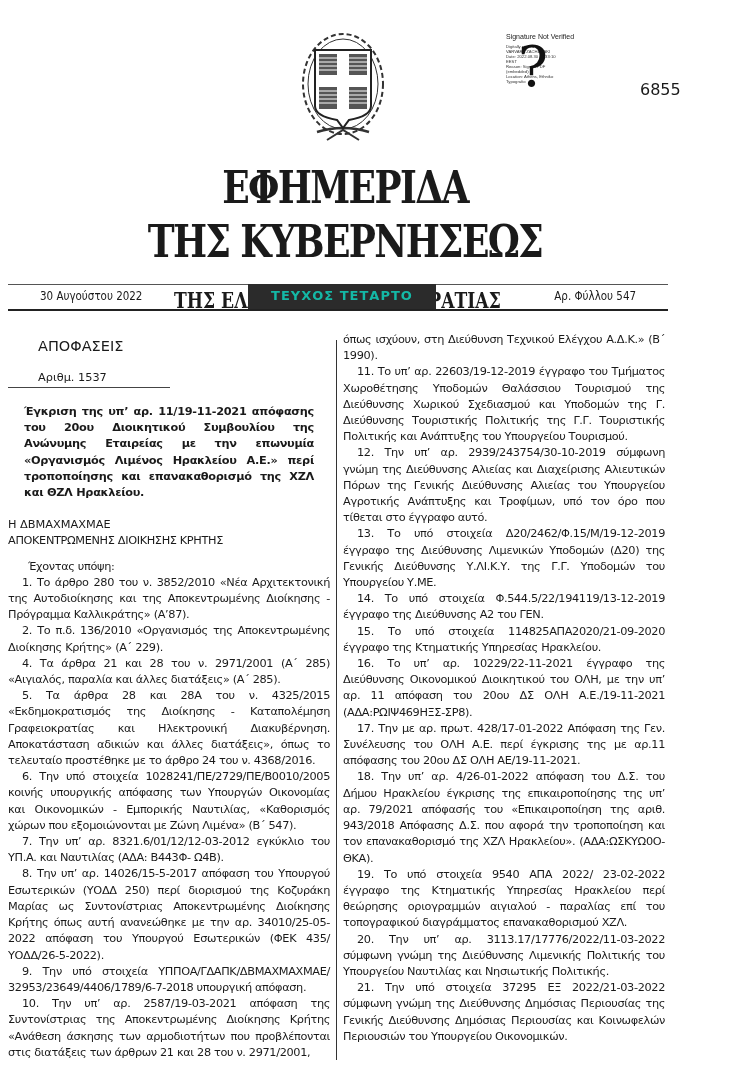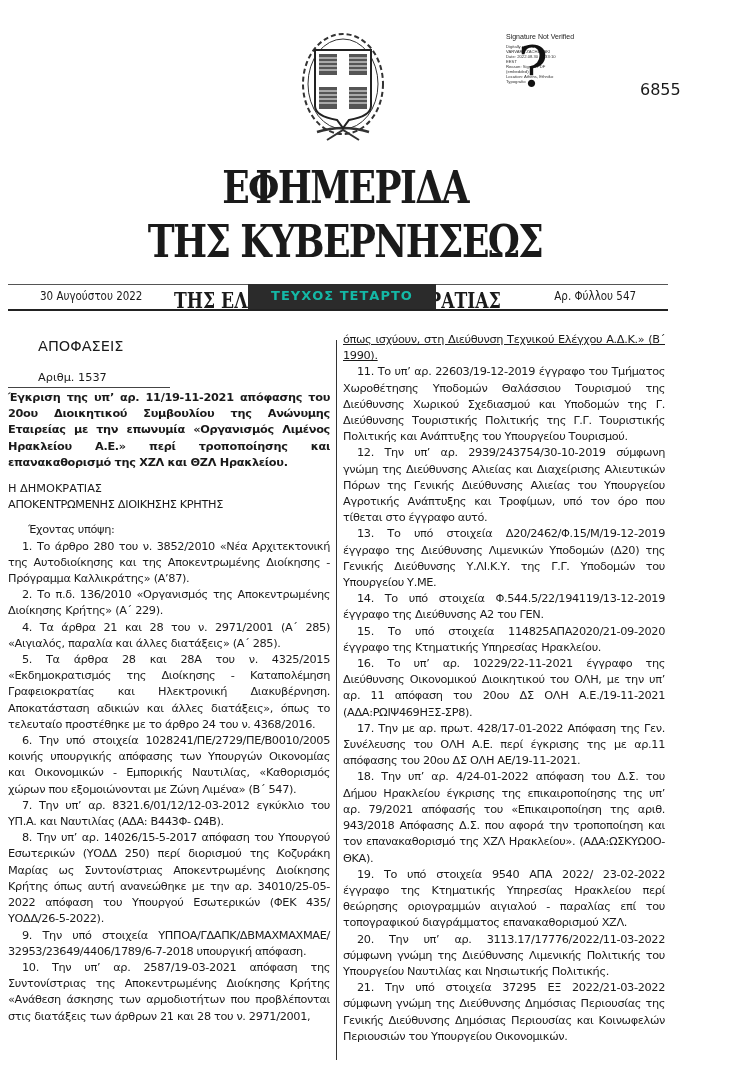--- a/index.html
+++ b/index.html
@@ -17,24 +17,24 @@
   .issuebar .date { position: absolute; left: 32px; top: 4px; font-size: 12px; font-family: "DejaVu Sans", sans-serif; transform: scaleX(0.86); transform-origin: 0 0; }
   .issuebar .series { position: absolute; left: 240px; top: -1px; width: 188px; height: 25px; background: #2b2b2b; color: #14b8a6; text-align: center; font-weight: 700; font-size: 13px; line-height: 24px; letter-spacing: 1px; }
   .issuebar .sheet { position: absolute; right: 32px; top: 4px; font-size: 12px; transform: scaleX(0.86); transform-origin: 100% 0; }
   .col { position: absolute; top: 332px; width: 322px; font-family: "DejaVu Sans", sans-serif; font-size: 11.3px; line-height: 16.2px; text-align: justify; letter-spacing: -0.35px; }
   .col.left { left: 8px; }
   .col.right { left: 343px; width: 322px; }
   .divider { position: absolute; left: 336px; top: 340px; width: 1px; height: 720px; background: #333; }
   .section-title { font-size: 14.5px; font-weight: 400; margin: 4px 0 0 30px; line-height: 20px; letter-spacing: 0; }
   .decnum { margin: 14px 0 0 30px; line-height: 16px; letter-spacing: 0; }
   .decnum-rule { width: 162px; height: 1px; background: #444; margin: 1px 0 2px 0; }
-  .dectitle { font-weight: 700; line-height: 16.2px; margin: 0; letter-spacing: -0.3px; }
+  .dectitle { font-weight: 700; line-height: 16.2px; margin: 16px; letter-spacing: -0.3px; }
   .authority { margin-top: 10px; line-height: 16.2px; letter-spacing: 0; }
   .p { margin: 0; text-indent: 14px; }
-  .p.noindent { text-indent: 0; text-decoration: underline; }
+  .p.noindent { text-indent: 0; }
   .having { margin-top: 9px; text-indent: 20px; }
 </style>
 </head>
 <body>
 
 <div class="emblem">
   <svg width="92" height="124" viewBox="0 0 92 124">
 
     <g fill="none" stroke="#333" stroke-width="2">
       <ellipse cx="46" cy="56" rx="40" ry="50" stroke-dasharray="5 3"></ellipse>
@@ -100,21 +100,21 @@
   <span class="sheet">Αρ. Φύλλου 547</span>
 </div>
 
 <div class="divider"></div>
 
 <div class="col left">
   <div class="section-title">ΑΠΟΦΑΣΕΙΣ</div>
   <div class="decnum">Αριθμ. 1537</div>
   <div class="decnum-rule"></div>
   <p class="dectitle">Έγκριση της υπ’ αρ. 11/19-11-2021 απόφασης του 20ου Διοικητικού Συμβουλίου της Ανώνυμης Εταιρείας με την επωνυμία «Οργανισμός Λιμένος Ηρακλείου Α.Ε.» περί τροποποίησης και επανακαθορισμό της ΧΖΛ και ΘΖΛ Ηρακλείου.</p>
-  <div class="authority">Η ΔΗΜΟΚΡΑΤΙΑΣ</div>
+  <div class="authority">Η ΔΒΜΑΧΜΑΧΜΑΕ</div>
   <div>ΑΠΟΚΕΝΤΡΩΜΕΝΗΣ ΔΙΟΙΚΗΣΗΣ ΚΡΗΤΗΣ</div>
   <p class="p having">Έχοντας υπόψη:</p>
   <p class="p">1. Το άρθρο 280 του ν. 3852/2010 «Νέα Αρχιτεκτονική της Αυτοδιοίκησης και της Αποκεντρωμένης Διοίκησης - Πρόγραμμα Καλλικράτης» (Α’87).</p>
   <p class="p">2. Το π.δ. 136/2010 «Οργανισμός της Αποκεντρωμένης Διοίκησης Κρήτης» (Α΄ 229).</p>
   <p class="p">4. Τα άρθρα 21 και 28 του ν. 2971/2001 (Α΄ 285) «Αιγιαλός, παραλία και άλλες διατάξεις» (Α΄ 285).</p>
   <p class="p">5. Τα άρθρα 28 και 28Α του ν. 4325/2015 «Εκδημοκρατισμός της Διοίκησης - Καταπολέμηση Γραφειοκρατίας και Ηλεκτρονική Διακυβέρνηση. Αποκατάσταση αδικιών και άλλες διατάξεις», όπως το τελευταίο προστέθηκε με το άρθρο 24 του ν. 4368/2016.</p>
   <p class="p">6. Την υπό στοιχεία 1028241/ΠΕ/2729/ΠΕ/Β0010/2005 κοινής υπουργικής απόφασης των Υπουργών Οικονομίας και Οικονομικών - Εμπορικής Ναυτιλίας, «Καθορισμός χώρων που εξομοιώνονται με Ζώνη Λιμένα» (Β΄ 547).</p>
   <p class="p">7. Την υπ’ αρ. 8321.6/01/12/12-03-2012 εγκύκλιο του ΥΠ.Α. και Ναυτιλίας (ΑΔΑ: Β443Φ- Ω4Β).</p>
   <p class="p">8. Την υπ’ αρ. 14026/15-5-2017 απόφαση του Υπουργού Εσωτερικών (ΥΟΔΔ 250) περί διορισμού της Κοζυράκη Μαρίας ως Συντονίστριας Αποκεντρωμένης Διοίκησης Κρήτης όπως αυτή ανανεώθηκε με την αρ. 34010/25-05-2022 απόφαση του Υπουργού Εσωτερικών (ΦΕΚ 435/ΥΟΔΔ/26-5-2022).</p>
   <p class="p">9. Την υπό στοιχεία ΥΠΠΟΑ/ΓΔΑΠΚ/ΔΒΜΑΧΜΑΧΜΑΕ/ 32953/23649/4406/1789/6-7-2018 υπουργική απόφαση.</p>
@@ -123,17 +123,17 @@
 
 <div class="col right">
   <p class="p noindent">όπως ισχύουν, στη Διεύθυνση Τεχνικού Ελέγχου Α.Δ.Κ.» (Β΄ 1990).</p>
   <p class="p">11. Το υπ’ αρ. 22603/19-12-2019 έγγραφο του Τμήματος Χωροθέτησης Υποδομών Θαλάσσιου Τουρισμού της Διεύθυνσης Χωρικού Σχεδιασμού και Υποδομών της Γ. Διεύθυνσης Τουριστικής Πολιτικής της Γ.Γ. Τουριστικής Πολιτικής και Ανάπτυξης του Υπουργείου Τουρισμού.</p>
   <p class="p">12. Την υπ’ αρ. 2939/243754/30-10-2019 σύμφωνη γνώμη της Διεύθυνσης Αλιείας και Διαχείρισης Αλιευτικών Πόρων της Γενικής Διεύθυνσης Αλιείας του Υπουργείου Αγροτικής Ανάπτυξης και Τροφίμων, υπό τον όρο που τίθεται στο έγγραφο αυτό.</p>
   <p class="p">13. Το υπό στοιχεία Δ20/2462/Φ.15/Μ/19-12-2019 έγγραφο της Διεύθυνσης Λιμενικών Υποδομών (Δ20) της Γενικής Διεύθυνσης Υ.ΛΙ.Κ.Υ. της Γ.Γ. Υποδομών του Υπουργείου Υ.ΜΕ.</p>
   <p class="p">14. Το υπό στοιχεία Φ.544.5/22/194119/13-12-2019 έγγραφο της Διεύθυνσης Α2 του ΓΕΝ.</p>
   <p class="p">15. Το υπό στοιχεία 114825ΑΠΑ2020/21-09-2020 έγγραφο της Κτηματικής Υπηρεσίας Ηρακλείου.</p>
   <p class="p">16. Το υπ’ αρ. 10229/22-11-2021 έγγραφο της Διεύθυνσης Οικονομικού Διοικητικού του ΟΛΗ, με την υπ’ αρ. 11 απόφαση του 20ου ΔΣ ΟΛΗ Α.Ε./19-11-2021 (ΑΔΑ:ΡΩΙΨ469ΗΞΣ-ΣΡ8).</p>
   <p class="p">17. Την με αρ. πρωτ. 428/17-01-2022 Απόφαση της Γεν. Συνέλευσης του ΟΛΗ Α.Ε. περί έγκρισης της με αρ.11 απόφασης του 20ου ΔΣ ΟΛΗ ΑΕ/19-11-2021.</p>
-  <p class="p">18. Την υπ’ αρ. 4/24-01-2022 απόφαση του Δ.Σ. του Δήμου Ηρακλείου έγκρισης της επικαιροποίησης της υπ’  αρ. 79/2021 απόφασής του «Επικαιροποίηση της αριθ. 943/2018 Απόφασης Δ.Σ. που αφορά την τροποποίηση και τον επανακαθορισμό της ΧΖΛ Ηρακλείου». (ΑΔΑ:ΩΣΚΥΩ0Ο-ΘΚΑ).</p>
+  <p class="p">18. Την υπ’ αρ. 4/26-01-2022 απόφαση του Δ.Σ. του Δήμου Ηρακλείου έγκρισης της επικαιροποίησης της υπ’  αρ. 79/2021 απόφασής του «Επικαιροποίηση της αριθ. 943/2018 Απόφασης Δ.Σ. που αφορά την τροποποίηση και τον επανακαθορισμό της ΧΖΛ Ηρακλείου». (ΑΔΑ:ΩΣΚΥΩ0Ο-ΘΚΑ).</p>
   <p class="p">19. Το υπό στοιχεία 9540 ΑΠΑ 2022/ 23-02-2022 έγγραφο της Κτηματικής Υπηρεσίας Ηρακλείου περί θεώρησης οριογραμμών αιγιαλού - παραλίας επί του τοπογραφικού διαγράμματος επανακαθορισμού ΧΖΛ.</p>
   <p class="p">20. Την υπ’ αρ. 3113.17/17776/2022/11-03-2022 σύμφωνη γνώμη της Διεύθυνσης Λιμενικής Πολιτικής του Υπουργείου Ναυτιλίας και Νησιωτικής Πολιτικής.</p>
   <p class="p">21. Την υπό στοιχεία 37295 ΕΞ 2022/21-03-2022 σύμφωνη γνώμη της Διεύθυνσης Δημόσιας Περιουσίας της Γενικής Διεύθυνσης Δημόσιας Περιουσίας και Κοινωφελών Περιουσιών του Υπουργείου Οικονομικών.</p>
 </div>
 
 </body></html>

